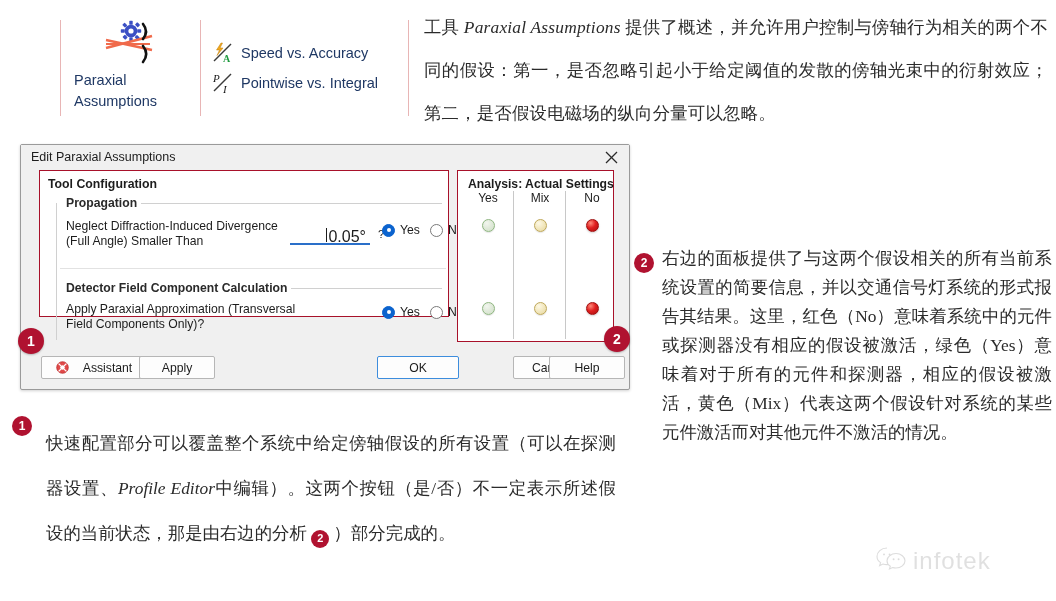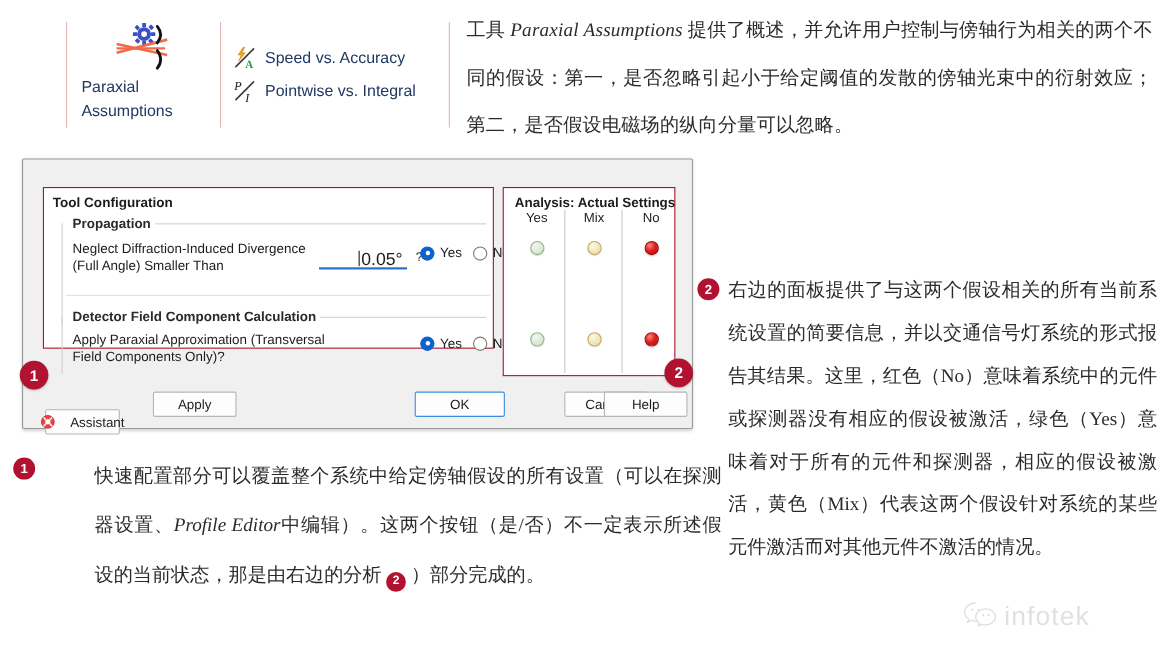--- a/index.html
+++ b/index.html
@@ -214,21 +214,21 @@
   
   #button-bar { position:absolute; left:0; top:178px; right:0; height:43px; }
   .dlg-btn {
     position:absolute; top:8px; height:23px;
     background:#fdfdfd; border:1px solid #b6b6b6; border-radius:2px;
     font-size:12.2px; color:#1c1c1c;
     display:flex; align-items:center; justify-content:center;
     font-family:"Liberation Sans", sans-serif;
     cursor:default;
   }
-  #btn-assistant { left:20px; width:68px; gap:14px;margin-top:16px; }
+  #btn-assistant { left:20px; width:106px; gap:14px; }
   #btn-apply     { left:118px; width:76px;align-items:center; }
   #btn-ok        { left:356px; width:82px; border:1.6px solid #3d8ddd; }
   #btn-cancel    { left:444px; width:76px;margin-left:48px; }
   #btn-help      { left:528px; width:76px; }
 
   #assistant-icon { width:13px; height:13px; flex:0 0 13px; }
 
   
   .badge {
     position:absolute; width:26px; height:26px; border-radius:50%;
@@ -252,41 +252,40 @@
     align-items:center; justify-content:center; vertical-align:-3px;
     font-family:"Liberation Sans", sans-serif;
   }
   #note-1-badge {
     position:absolute; left:0px; top:10px; width:20px; height:20px;
     border-radius:50%; background:#b01230; color:#fff;
     font-size:12px; font-weight:bold;
     display:flex; align-items:center; justify-content:center;
   }
   #note-1-text {
-    position:absolute; left:34px; top:4px; width:570px;
+    position:absolute; left:34px; top:15px; width:570px;
     font-family:"Liberation Serif", serif;
     font-size:17.4px; line-height:45px; color:#2b2b2b;
     text-align:justify;
-    margin-left:40px;
   }
 
   
   #note-2 {
     position:absolute; left:634px; top:244px; width:418px;
   }
   #note-2-badge {
     position:absolute; left:0px; top:9px; width:20px; height:20px;
     border-radius:50%; background:#b01230; color:#fff;
     font-size:12px; font-weight:bold;
     display:flex; align-items:center; justify-content:center;
   }
   #note-2-text {
     position:absolute; left:28px; top:0px; width:390px;
     font-family:"Liberation Serif", serif;
-    font-size:17.4px; line-height:39px; color:#2b2b2b;
+    font-size:17.4px; line-height:29px; color:#2b2b2b;
     text-align:justify;
   }
 
   
   #watermark {
     position:absolute; left:876px; top:540px; width:150px; height:42px;
     opacity:0.30; pointer-events:none;
     display:flex; align-items:center; gap:5px;
   }
   #watermark-text {
@@ -353,20 +352,29 @@
         </svg>
       </span>
       <span class="ribbon-row-label">Pointwise vs. Integral</span>
     </div>
   </div>
 </div>
 
 <div id="intro-paragraph"><span>工具 </span><span class="ital-en">Paraxial Assumptions</span><span> 提供了概述，并允许用户控制与傍轴行为相关的两个不同的假设：第一，是否忽略引起小于给定阈值的发散的傍轴光束中的衍射效应；第二，是否假设电磁场的纵向分量可以忽略。</span></div>
 
 <div id="dialog">
+  <div id="dialog-titlebar">
+    <div id="dialog-title">Edit Paraxial Assumptions</div>
+    <div id="dialog-close">
+      <svg width="19" height="19" viewBox="0 0 19 19" xmlns="http://www.w3.org/2000/svg">
+        <line x1="4" y1="4" x2="15" y2="15" stroke="#2a2a2a" stroke-width="1.25"></line>
+        <line x1="15" y1="4" x2="4" y2="15" stroke="#2a2a2a" stroke-width="1.25"></line>
+      </svg>
+    </div>
+  </div>
 
   <div id="dialog-body">
 
     <div class="redbox" id="box-tool">
       <div class="group-title" id="tool-config-title">Tool Configuration</div>
 
       <div class="subsection-leftrule" id="prop-leftrule"></div>
       <div class="subsection-rule" id="prop-rule"></div>
       <div class="subsection-label" id="prop-label">Propagation</div>
 

